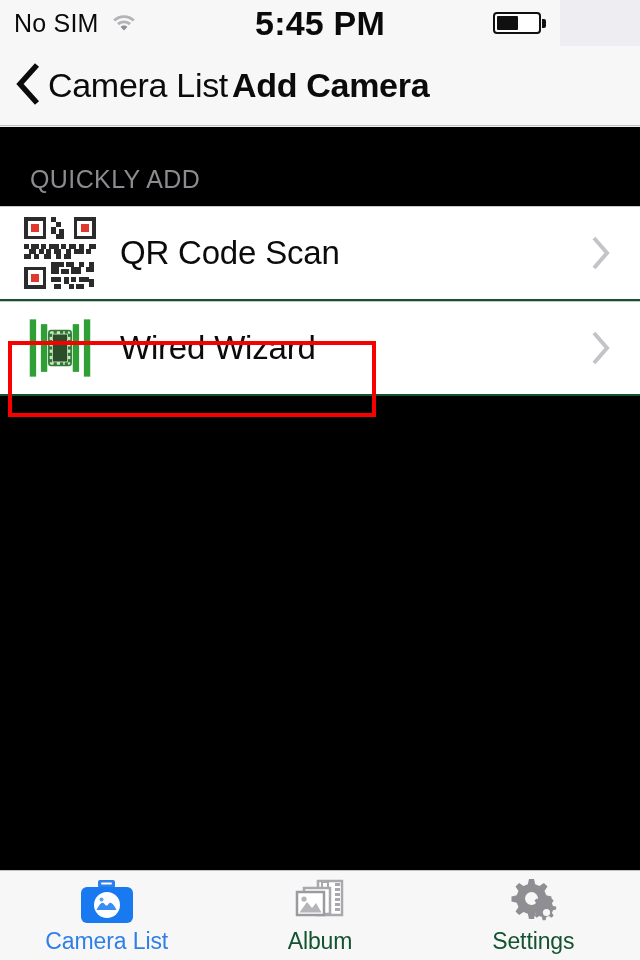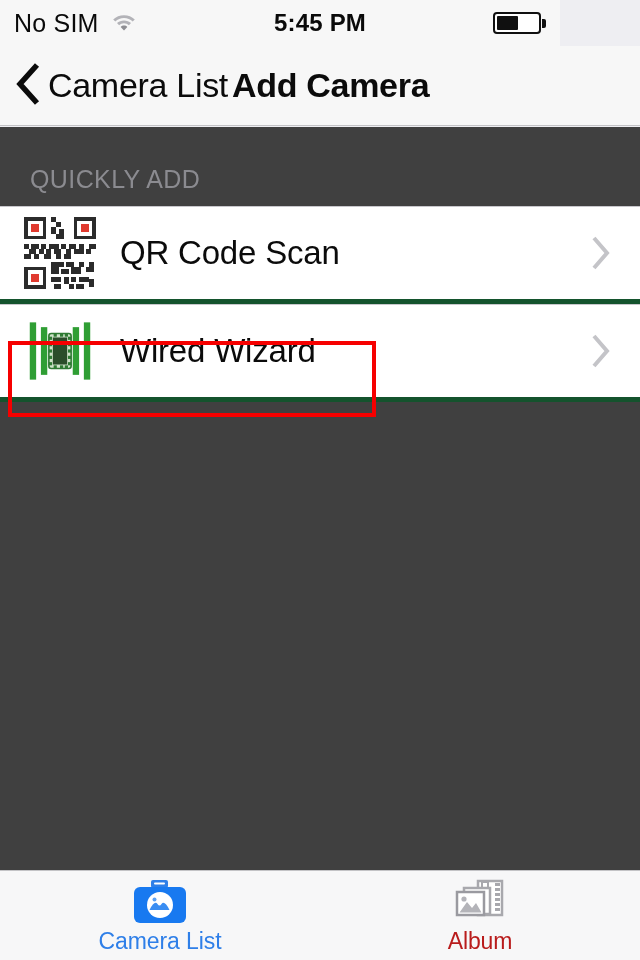--- a/index.html
+++ b/index.html
@@ -16,21 +16,21 @@
   .statusbar {
     position:absolute; top:0; left:0; width:560px; height:46px;
     background:#f7f7f7;
     display:flex; align-items:center;
   }
   .sb-left { display:flex; align-items:center; padding-left:14px; gap:12px; }
   .sb-carrier { font-size:25px; color:#0a0a0a; letter-spacing:.2px; }
   .wifi-icon { display:block; }
   .sb-center {
     position:absolute; left:0; width:640px; text-align:center;
-    font-size:24px; font-weight:bold; color:#0a0a0a; letter-spacing:.2px;
+    font-size:34px; font-weight:bold; color:#0a0a0a; letter-spacing:.2px;
   }
   .sb-right { position:absolute; right:14px; top:12px; display:flex; align-items:center; }
   .battery-shell {
     width:48px; height:22px; border:2px solid #101010; border-radius:4px;
     padding:2px; background:#fff;
   }
   .battery-fill { height:100%; background:#101010; border-radius:1px; }
   .battery-cap {
     width:4px; height:9px; background:#101010; border-radius:0 2px 2px 0;
     margin-left:1px;
@@ -42,26 +42,26 @@
     background:#f7f7f7;
     border-bottom:1px solid #c3c3c6;
     display:flex; align-items:center; padding-left:14px;
   }
   .nav-back { display:flex; align-items:center; gap:8px; cursor:pointer; }
   .back-chevron { display:block; }
   .nav-back-label { font-size:34px; color:#0b0b0b; letter-spacing:-.3px; }
   .nav-title { font-size:34px; font-weight:bold; color:#0b0b0b; margin-left:4px; letter-spacing:-.3px; }
 
   
-  .content { position:absolute; top:127px; left:0; width:640px; bottom:90px; background:#404040; }
+  .content { position:absolute; top:127px; left:0; width:640px; bottom:90px; background:#000000; }
   .section-header {
     font-size:25px; color:#8b8b90; letter-spacing:.4px;
     padding:38px 0 12px 30px;
   }
-  .group { background:#ffffff; border-top:1px solid #c8c7cc; border-bottom:5px solid #14532d; }
+  .group { background:#ffffff; border-top:1px solid #c8c7cc; border-bottom:2px solid #14532d; }
   .row {
     position:relative; height:92px;
     display:flex; align-items:center; background:#fff; cursor:pointer;
   }
   .row + .row::before {
     content:""; position:absolute; top:0; left:120px; right:0; height:1px; background:#c8c7cc;
   }
   .row-icon { width:120px; display:flex; align-items:center; justify-content:center; }
   .row-label { font-size:33px; color:#0b0b0b; letter-spacing:-.2px; flex:1; }
   .row-chevron { padding-right:28px; display:flex; align-items:center; }
@@ -74,21 +74,21 @@
   
   .tabbar {
     position:absolute; bottom:0; left:0; width:640px; height:90px;
     background:#f7f7f8; border-top:1px solid #c3c3c6;
     display:flex;
   }
   .tab { flex:1; display:flex; flex-direction:column; align-items:center; justify-content:center; gap:3px; cursor:pointer; }
   .tab-icon { height:48px; display:flex; align-items:flex-end; justify-content:center; }
   .tab-label { font-size:23px; letter-spacing:-.1px; }
   .tab-label.active { color:#2f7fe8; }
-  .tab-label.inactive { color:#b91c1c; }
+  .tab-label.inactive { color:#14532d; }
 </style>
 </head>
 <body>
 
 <div class="phone">
 
   <div class="statusbar">
     <div class="sb-left">
       <span class="sb-carrier">No SIM</span>
       <span class="wifi-icon">
@@ -272,16 +272,31 @@
           <rect x="28" y="3" width="6" height="6" fill="none" stroke="#a8a8ad" stroke-width="2"></rect>
           <rect x="10" y="9" width="26" height="26" fill="#ffffff" stroke="#a8a8ad" stroke-width="2.5"></rect>
           <rect x="3" y="13" width="27" height="23" fill="#ffffff" stroke="#9a9aa0" stroke-width="2.5"></rect>
           <path d="M5.5 33.5 L13 23 L18 29 L22 24 L27.5 33.5 z" fill="#b4b4b9"></path>
           <circle cx="10" cy="20" r="2.6" fill="#b4b4b9"></circle>
         </svg>
       </div>
       <div class="tab-label inactive">Album</div>
     </div>
 
+    <div class="tab">
+      <div class="tab-icon">
+        <svg width="54" height="48" viewBox="0 0 54 48">
+          <g fill="#8e8e93">
+            <path d="M23 2 l5 0 l1.2 5.2 l4.3 1.8 l4.4-3 l3.6 3.6 l-3 4.4 l1.8 4.3 l5.2 1.2 l0 5 l-5.2 1.2 l-1.8 4.3 l3 4.4 l-3.6 3.6 l-4.4-3 l-4.3 1.8 l-1.2 5.2 l-5 0 l-1.2-5.2 l-4.3-1.8 l-4.4 3 l-3.6-3.6 l3-4.4 l-1.8-4.3 l-5.2-1.2 l0-5 l5.2-1.2 l1.8-4.3 l-3-4.4 l3.6-3.6 l4.4 3 l4.3-1.8 z"></path>
+          </g>
+          <circle cx="25.5" cy="21.5" r="6.5" fill="#f7f7f8"></circle>
+          <g fill="#8e8e93">
+            <path d="M40 27 l3.4 0 l.8 3.6 l3 1.2 l3-2 l2.4 2.4 l-2 3 l1.2 3 l3.6.8 l0 3.4 l-3.6.8 l-1.2 3 l2 3 l-2.4 2.4 l-3-2 l-3 1.2 l-.8 3.6 l-3.4 0 l-.8-3.6 l-3-1.2 l-3 2 l-2.4-2.4 l2-3 l-1.2-3 l-3.6-.8 l0-3.4 l3.6-.8 l1.2-3 l-2-3 l2.4-2.4 l3 2 l3-1.2 z" transform="translate(-3,-10) scale(.88) translate(5,6)"></path>
+          </g>
+          <circle cx="40.5" cy="35.5" r="3.6" fill="#f7f7f8"></circle>
+        </svg>
+      </div>
+      <div class="tab-label inactive">Settings</div>
+    </div>
 
   </div>
 
 </div>
 
 </body></html>

